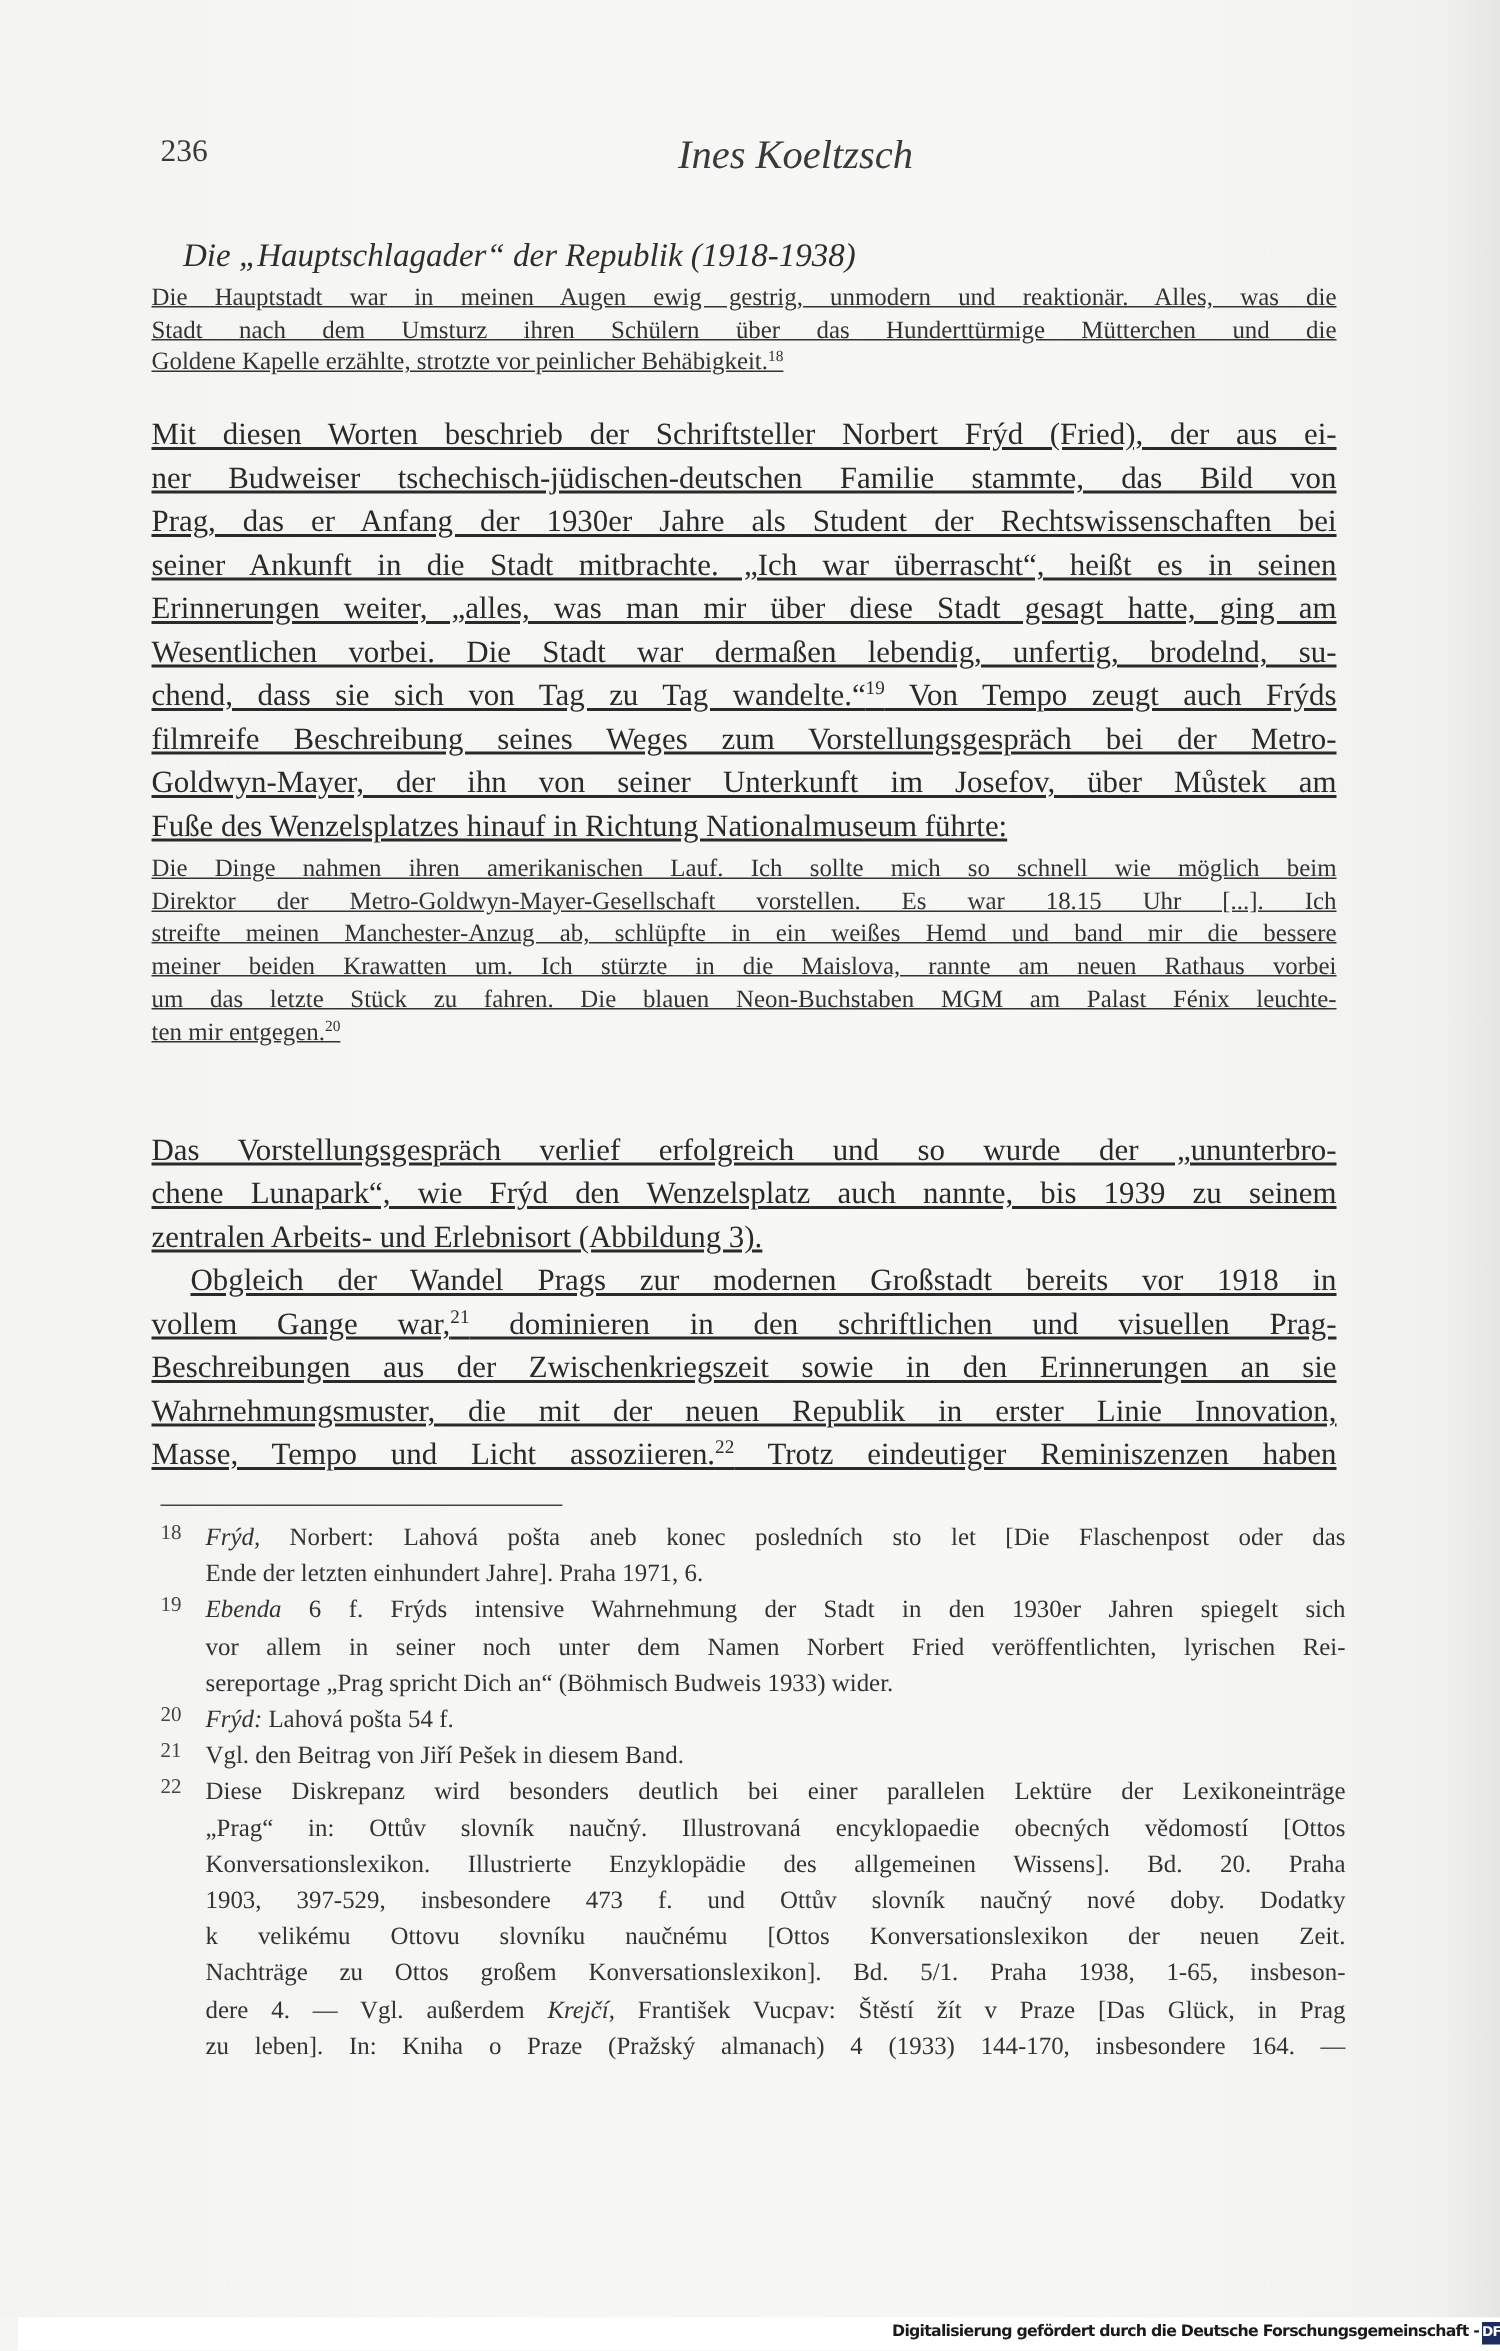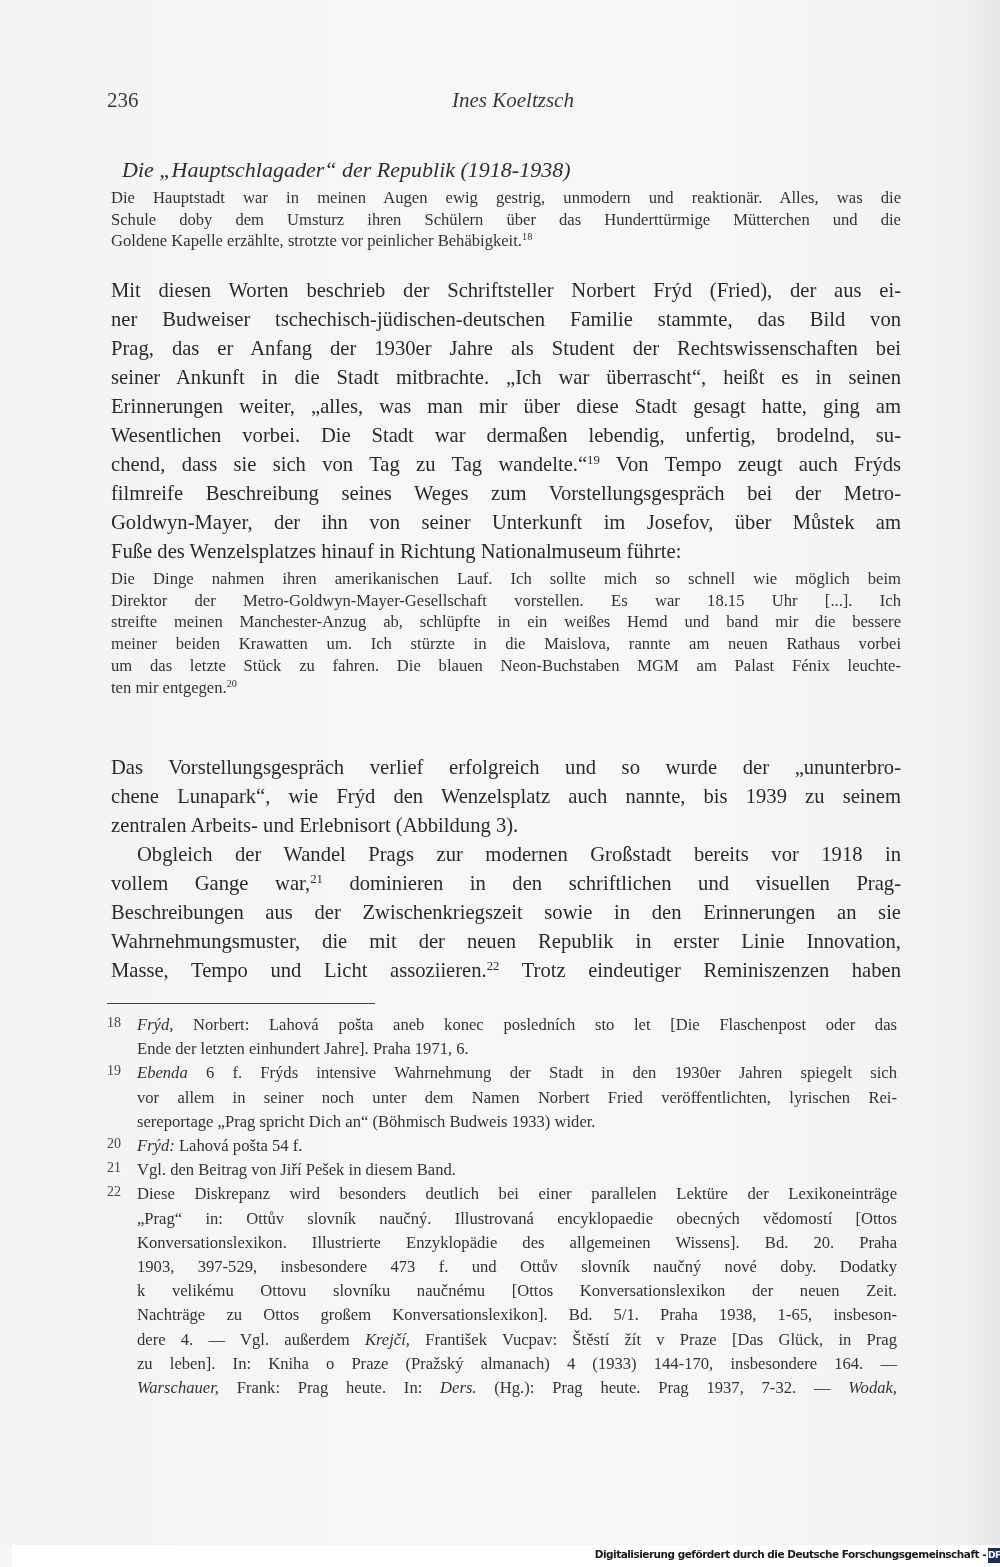--- a/index.html
+++ b/index.html
@@ -33,39 +33,40 @@
       position: absolute;
       left: 0;
       top: 0;
       font-size: 21px;
       color: #3a3a3a;
     }
     .running-head {
       position: absolute;
       left: 345px;
       top: 0;
-      font-size: 21px;
+      font-size: 27px;
       font-style: italic;
       color: #3a3a3a;
       font-family: Liberation Serif, serif;
     }
     .section-title {
       position: absolute;
       top: 157px;
       left: 122px;
       font-size: 22px;
       font-style: italic;
       color: #2e2e2e;
       white-space: nowrap;
     }
     .block {
       position: absolute;
-      left: 111px;
+      left: 101px;
       width: 790px;
       text-align: justify;
+      text-decoration: underline;
     }
     .quote {
       font-size: 16.6px;
       line-height: 21.7px;
       color: #333;
     }
     .quote-1 { top: 187px; }
     .quote-2 { top: 568px; }
     .body-text {
       font-size: 20.6px;
@@ -166,21 +167,21 @@
 
   <div class="header">
     <span class="page-number">236</span>
     <span class="running-head">Ines Koeltzsch</span>
   </div>
 
   <div class="section-title">Die „Hauptschlagader“ der Republik (1918-1938)</div>
 
   <div class="block quote quote-1">
     <span class="line">Die Hauptstadt war in meinen Augen ewig gestrig, unmodern und reaktionär. Alles, was die</span>
-    <span class="line">Schule doby dem Umsturz ihren Schülern über das Hunderttürmige Mütterchen und die</span>
+    <span class="line">Stadt nach dem Umsturz ihren Schülern über das Hunderttürmige Mütterchen und die</span>
     <span class="line last"><span>Goldene Kapelle erzählte, strotzte vor peinlicher Behäbigkeit.</span><sup>18</sup></span>
   </div>
 
   <div class="block body-text body-1">
     <span class="line">Mit diesen Worten beschrieb der Schriftsteller Norbert Frýd (Fried), der aus ei-</span>
     <span class="line">ner Budweiser tschechisch-jüdischen-deutschen Familie stammte, das Bild von</span>
     <span class="line">Prag, das er Anfang der 1930er Jahre als Student der Rechtswissenschaften bei</span>
     <span class="line">seiner Ankunft in die Stadt mitbrachte. „Ich war überrascht“, heißt es in seinen</span>
     <span class="line">Erinnerungen weiter, „alles, was man mir über diese Stadt gesagt hatte, ging am</span>
     <span class="line">Wesentlichen vorbei. Die Stadt war dermaßen lebendig, unfertig, brodelnd, su-</span>
@@ -252,21 +253,20 @@
       <span class="fn-num">22</span>
       <span class="fn-text">
         <span class="line">Diese Diskrepanz wird besonders deutlich bei einer parallelen Lektüre der Lexikoneinträge</span>
         <span class="line">„Prag“ in: Ottův slovník naučný. Illustrovaná encyklopaedie obecných vědomostí [Ottos</span>
         <span class="line">Konversationslexikon. Illustrierte Enzyklopädie des allgemeinen Wissens]. Bd. 20. Praha</span>
         <span class="line">1903, 397-529, insbesondere 473 f. und Ottův slovník naučný nové doby. Dodatky</span>
         <span class="line">k velikému Ottovu slovníku naučnému [Ottos Konversationslexikon der neuen Zeit.</span>
         <span class="line">Nachträge zu Ottos großem Konversationslexikon]. Bd. 5/1. Praha 1938, 1-65, insbeson-</span>
         <span class="line"><span>dere 4. — Vgl. außerdem </span><i>Krejčí,</i><span style="white-space: pre;"> František Vucpav: Štěstí žít v Praze [Das Glück, in Prag</span></span>
         <span class="line">zu leben]. In: Kniha o Praze (Pražský almanach) 4 (1933) 144-170, insbesondere 164. —</span>
-        <span class="line"><i>Warschauer,</i><span style="white-space: pre;"> Frank: Prag heute. In: </span><i>Ders.</i><span style="white-space: pre;"> (Hg.): Prag heute. Prag 1937, 7-32. — </span><i>Wodak,</i></span>
       </span>
     </div>
 
   </div>
 </div>
 
 <div class="bottom-bar">
   <span class="dfg-credit">Digitalisierung gefördert durch die Deutsche Forschungsgemeinschaft -</span>
   <span class="dfg-logo">DFG</span>
 </div>

